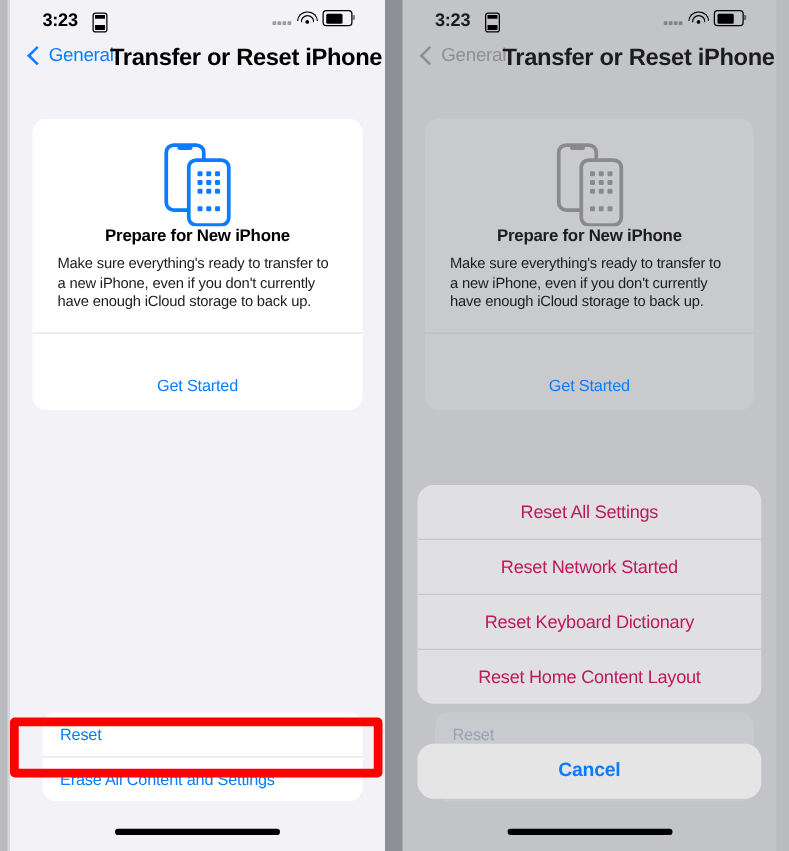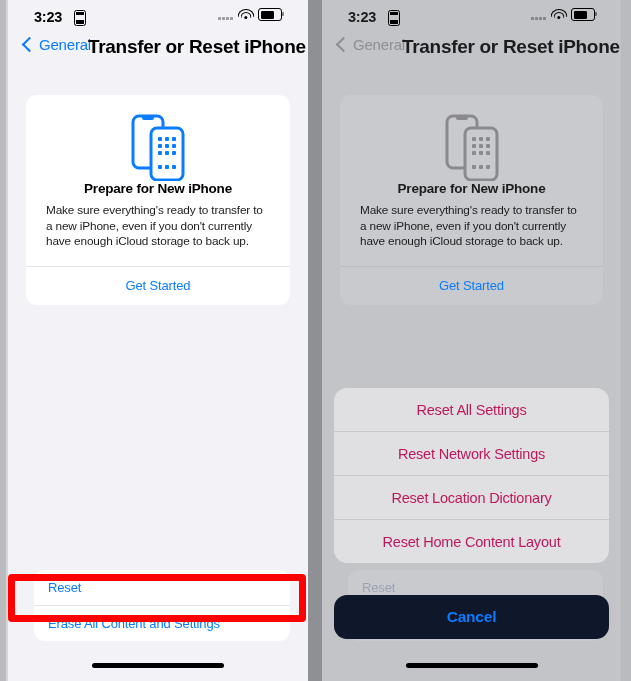--- a/index.html
+++ b/index.html
@@ -57,38 +57,38 @@
 
   
   .card{position:absolute;left:18px;right:18px;top:95px;background:#fff;border-radius:11px;overflow:hidden;}
   .panel.right .card{background:#c9cace;}
   .card-icon{display:flex;justify-content:center;padding-top:18px;}
   .card-title{text-align:center;font-size:13.5px;font-weight:700;color:#000;letter-spacing:-.2px;}
   .panel.right .card-title{color:#1c1c1e;}
   .card-body{font-size:11.8px;line-height:15.5px;color:#1c1c1e;margin:7px 20px 0;letter-spacing:-.15px;}
   .card-sep{height:1px;background:#e3e3e6;margin-top:16px;}
   .panel.right .card-sep{background:#bcbdc1;}
-  .card-action{text-align:center;font-size:13px;color:#0a7cff;padding:11px 0 12px;cursor:pointer;letter-spacing:-.15px;}
+  .card-action{text-align:center;font-size:13px;color:#0a7cff;padding:11px 0 12px;cursor:pointer;letter-spacing:-.15px;margin-top:23px;}
 
   
   .list{position:absolute;left:26px;right:18px;bottom:40px;background:#fff;border-radius:11px;overflow:hidden;}
   .panel.right .list{background:#c9cace;}
   .row{height:35px;display:flex;align-items:center;padding-left:14px;font-size:13px;color:#0a7cff;cursor:pointer;letter-spacing:-.15px;}
   .row + .row{border-top:1px solid #e3e3e6;}
   .panel.right .row{color:#9aa3b4;}
   .panel.right .row + .row{border-top:1px solid #bcbdc1;}
 
   
   .home-ind{position:absolute;bottom:13px;left:50%;transform:translateX(-50%);width:132px;height:5px;background:#000;border-radius:3px;}
 
   
   .sheet-group{position:absolute;left:12px;right:12px;top:388px;background:#e0e0e2;border-radius:13px;overflow:hidden;z-index:20;}
   .sheet-row{height:43px;display:flex;align-items:center;justify-content:center;font-size:14.5px;color:#be185d;cursor:pointer;letter-spacing:-.2px;}
   .sheet-row + .sheet-row{border-top:1px solid #c8c8cb;}
-  .sheet-cancel{position:absolute;left:12px;right:12px;bottom:42px;height:44px;background:#0f172a;border-radius:13px;
+  .sheet-cancel{position:absolute;left:12px;right:12px;bottom:42px;height:44px;background:#e5e5e5;border-radius:13px;
     display:flex;align-items:center;justify-content:center;font-size:15.5px;font-weight:700;color:#0a7cff;z-index:20;cursor:pointer;letter-spacing:-.2px;}
 
   
   .hl{position:absolute;border:7px solid #fe0000;border-radius:4px;box-sizing:border-box;z-index:40;pointer-events:none;}
   .hl-reset{left:8px;right:10px;top:574px;height:48px;}
 </style>
 </head>
 <body>
 
 <div class="stage">
@@ -227,22 +227,22 @@
         <div class="card-action">Get Started</div>
       </div>
 
       <div class="list">
         <div class="row">Reset</div>
         <div class="row">Erase All Content and Settings</div>
       </div>
 
       <div class="sheet-group">
         <div class="sheet-row">Reset All Settings</div>
-        <div class="sheet-row">Reset Network Settings</div>
-        <div class="sheet-row">Reset Location Dictionary</div>
+        <div class="sheet-row">Reset Network Started</div>
+        <div class="sheet-row">Reset Keyboard Dictionary</div>
         <div class="sheet-row">Reset Home Content Layout</div>
       </div>
 
       <div class="sheet-cancel">Cancel</div>
 
       <div class="home-ind"></div>
     </div>
 
   </div>
 

